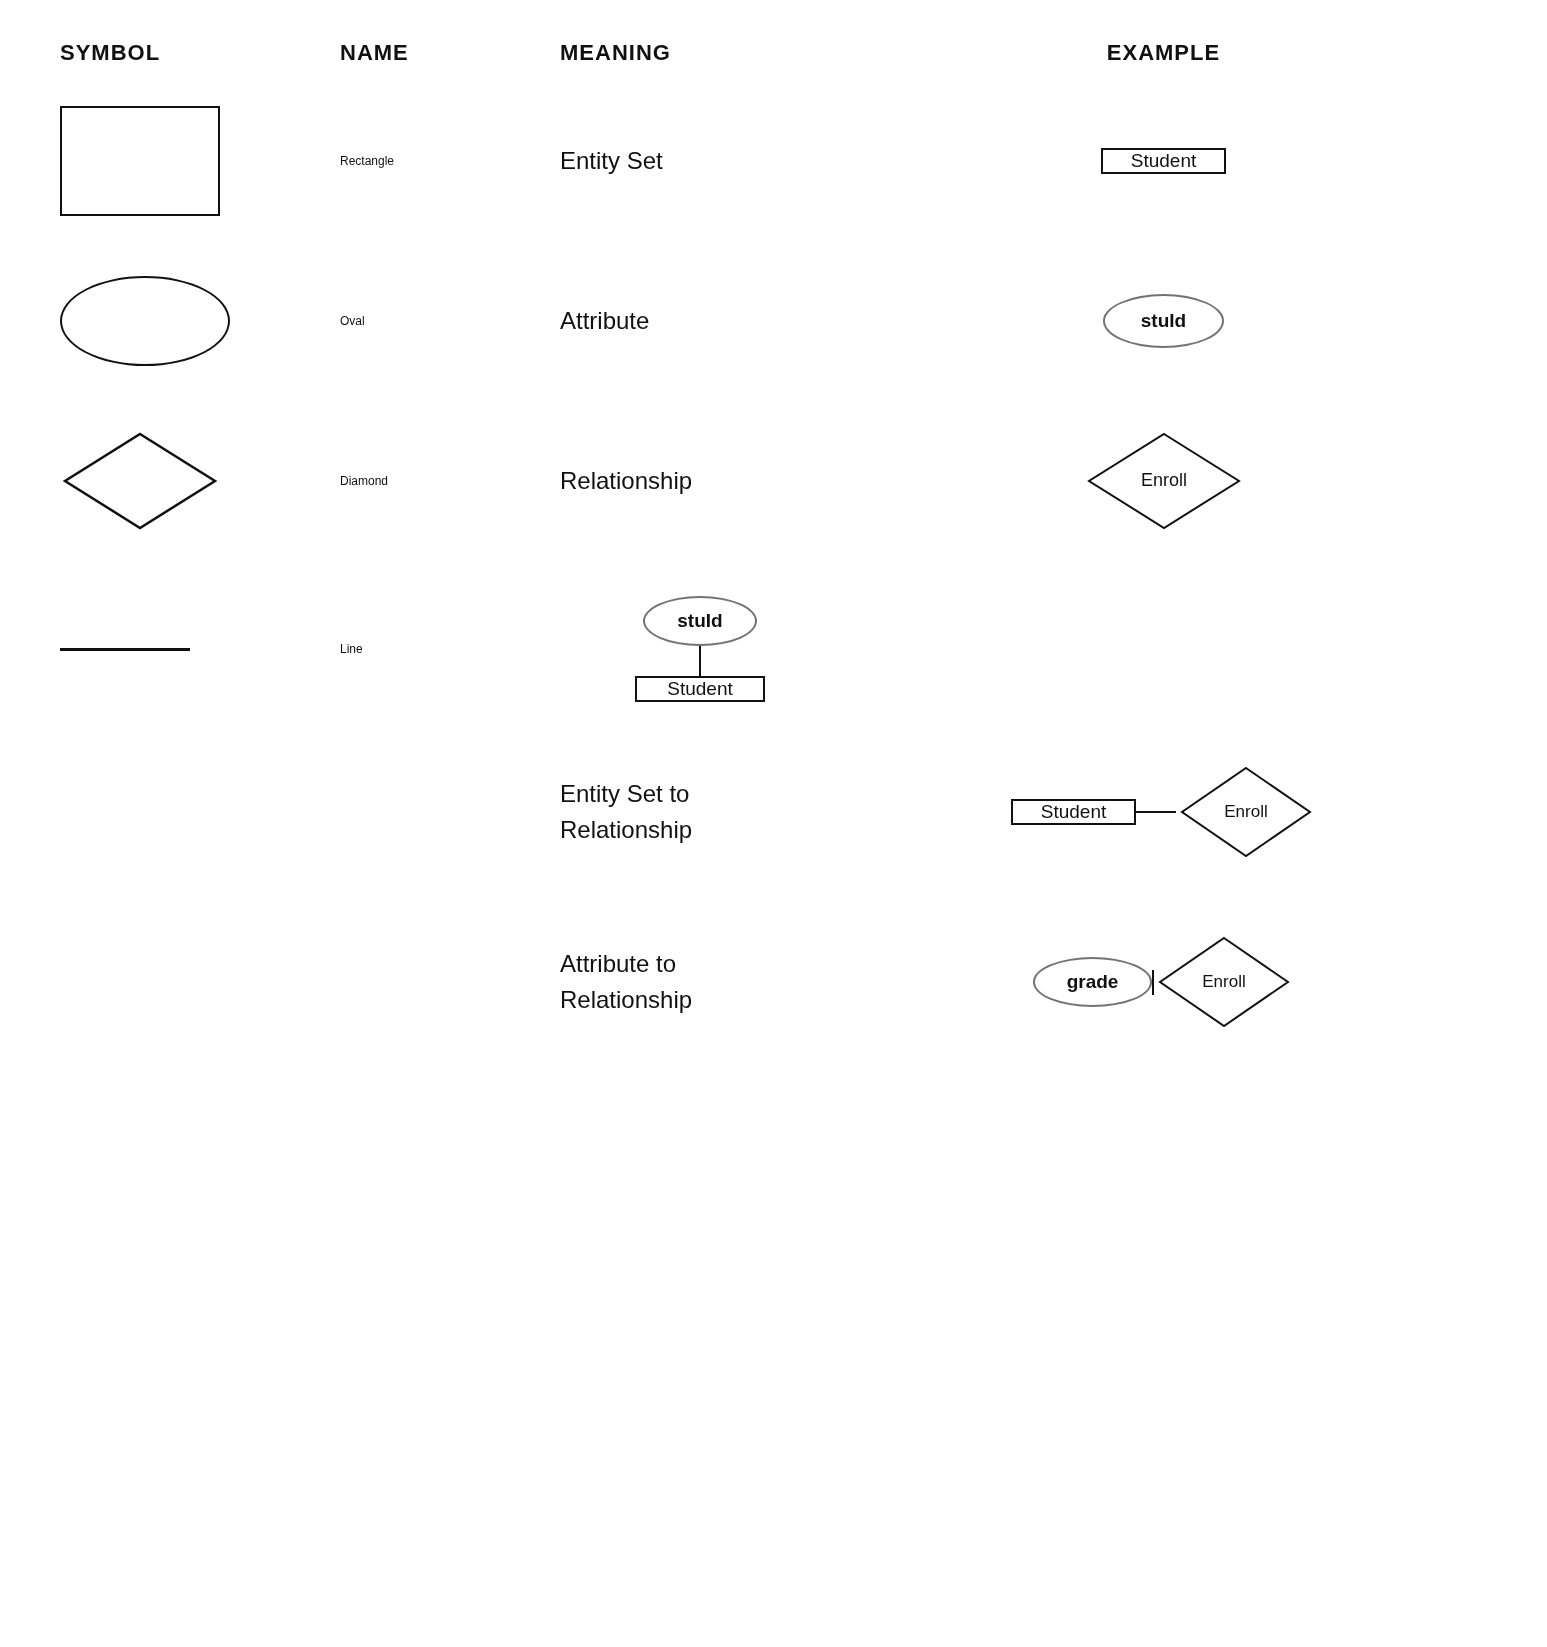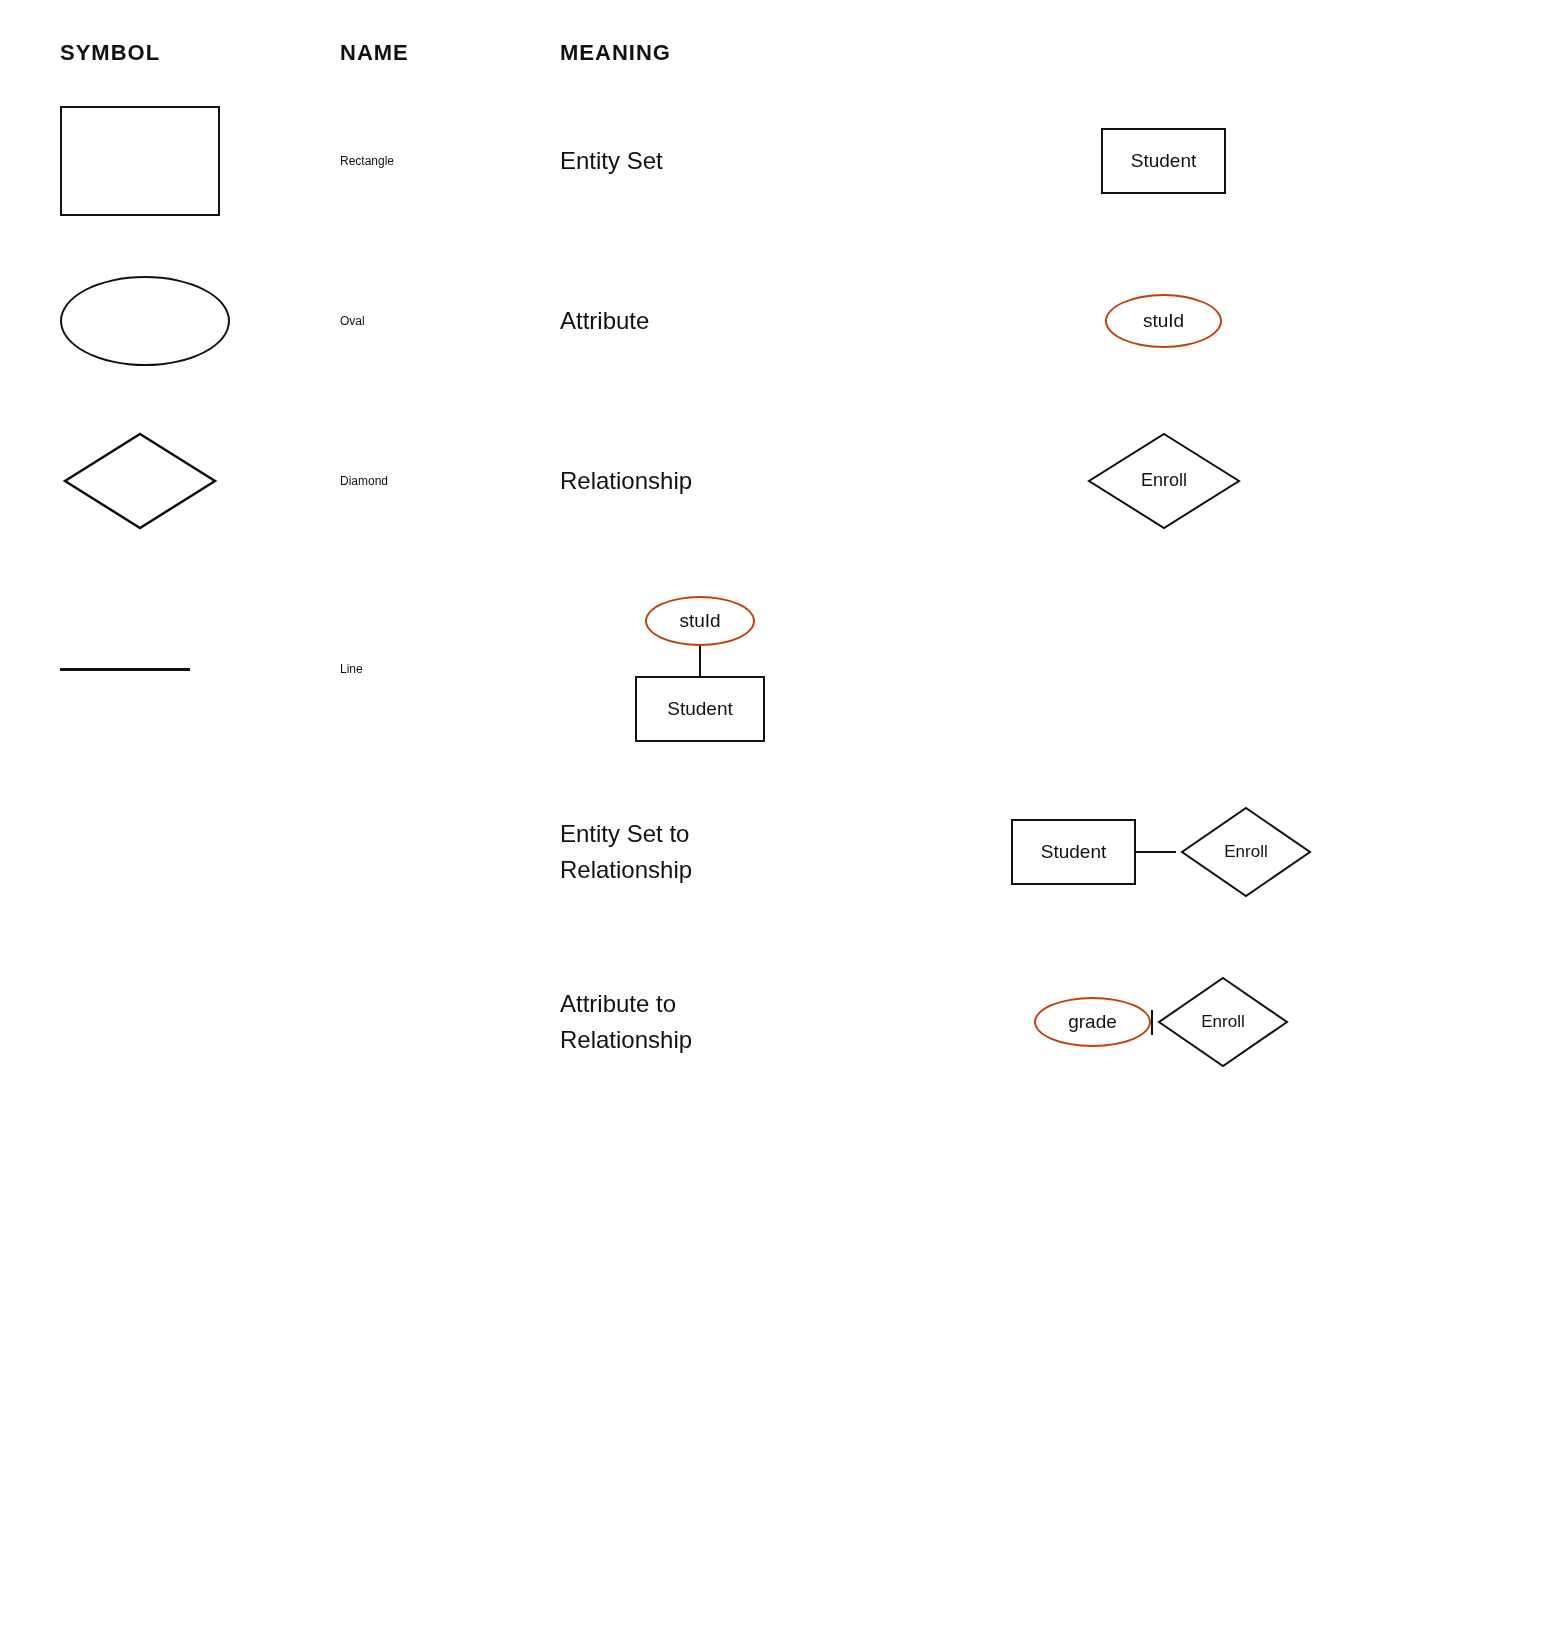--- a/index.html
+++ b/index.html
@@ -70,38 +70,39 @@
 
     .line-symbol {
       width: 130px;
       height: 3px;
       background: #111;
     }
 
     
     .ex-rect {
       border: 2px solid #111;
-      padding: 20px 28px;
+      padding: 0 28px;
       font-size: 19px;
       background: #fff;
       display: flex;
       align-items: center;
       justify-content: center;
       min-width: 110px;
     }
 
     .ex-oval {
-      border: 2px solid #c2410c;
+      border: 2px solid #737373;
       border-radius: 50%;
       padding: 14px 36px;
       font-size: 19px;
       background: #fff;
       display: flex;
       align-items: center;
       justify-content: center;
+      font-weight: bold;
     }
 
     
     .line-example {
       display: flex;
       flex-direction: column;
       align-items: center;
     }
 
     .connector-line-v {
@@ -147,20 +148,21 @@
       
     }
   </style>
 </head>
 <body>
 
 <div class="table-header">
   <div>SYMBOL</div>
   <div>NAME</div>
   <div>MEANING</div>
+  <div style="text-align:center;">EXAMPLE</div>
 </div>
 
 <div class="table-row">
   <div class="symbol-cell">
     <div class="rect-symbol"></div>
   </div>
   <div class="name-cell">Rectangle</div>
   <div class="meaning-cell">Entity Set</div>
   <div class="example-cell">
     <div class="ex-rect">

